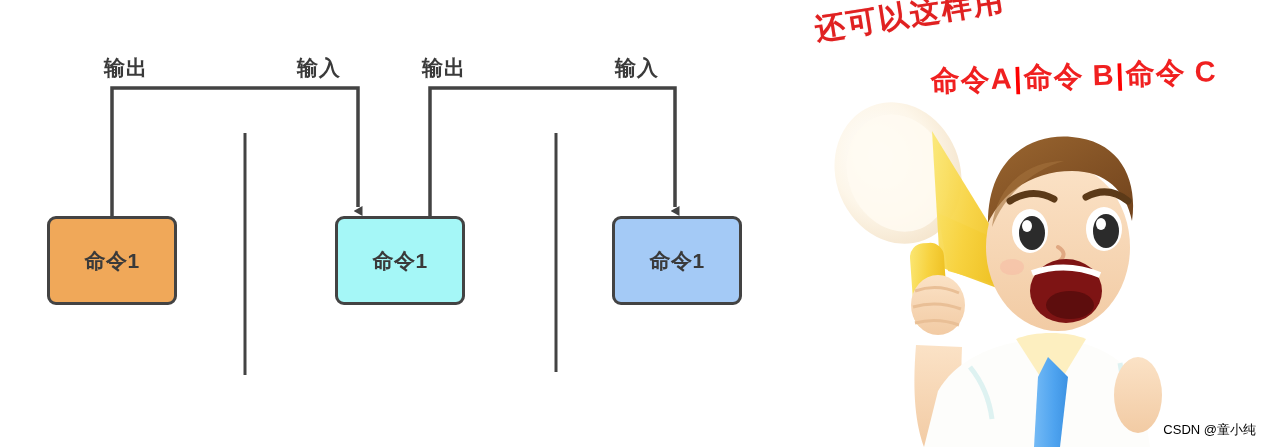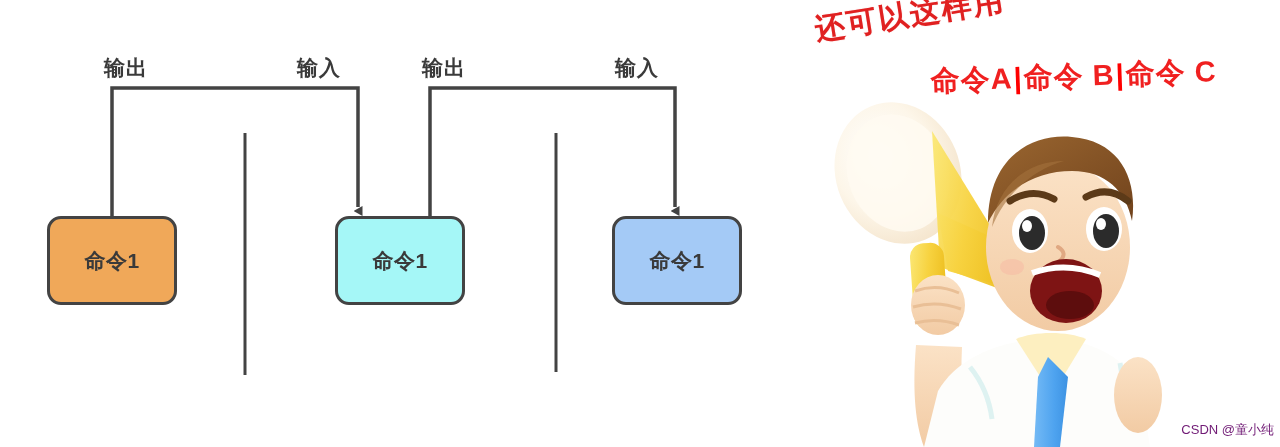--- a/index.html
+++ b/index.html
@@ -25,21 +25,21 @@
     white-space:nowrap;
     line-height:1;
     font-family:Liberation Serif, serif;
   }
 
   
   .cmd-box{
     position:absolute;
     width:130px;height:89px;
     border:3px solid #434343;
-    border-radius:14px;
+    border-radius:9px;
     display:flex;
     align-items:center;
     justify-content:center;
     box-sizing:border-box;
   }
   .cmd-box .cmd-text{
     font-size:21px;
     font-weight:bold;
     color:#3a3a3a;
     letter-spacing:.5px;
@@ -73,23 +73,23 @@
     letter-spacing:1px;
   }
   #annot-line2 .bar{color:#ff0000;font-weight:bold;padding:0 1px;}
 
   
   #illustration{position:absolute;left:820px;top:95px;width:360px;height:352px;}
 
   
   #watermark{
     position:absolute;
-    right:6px;bottom:8px;
+    right:24px;bottom:8px;
     font-size:13px;
-    color:#701a75;
+    color:#000000;
     white-space:nowrap;
   }
 </style>
 </head>
 <body>
 
 <div id="stage">
 
   <svg id="diagram" viewBox="0 0 800 447">
     <defs>

